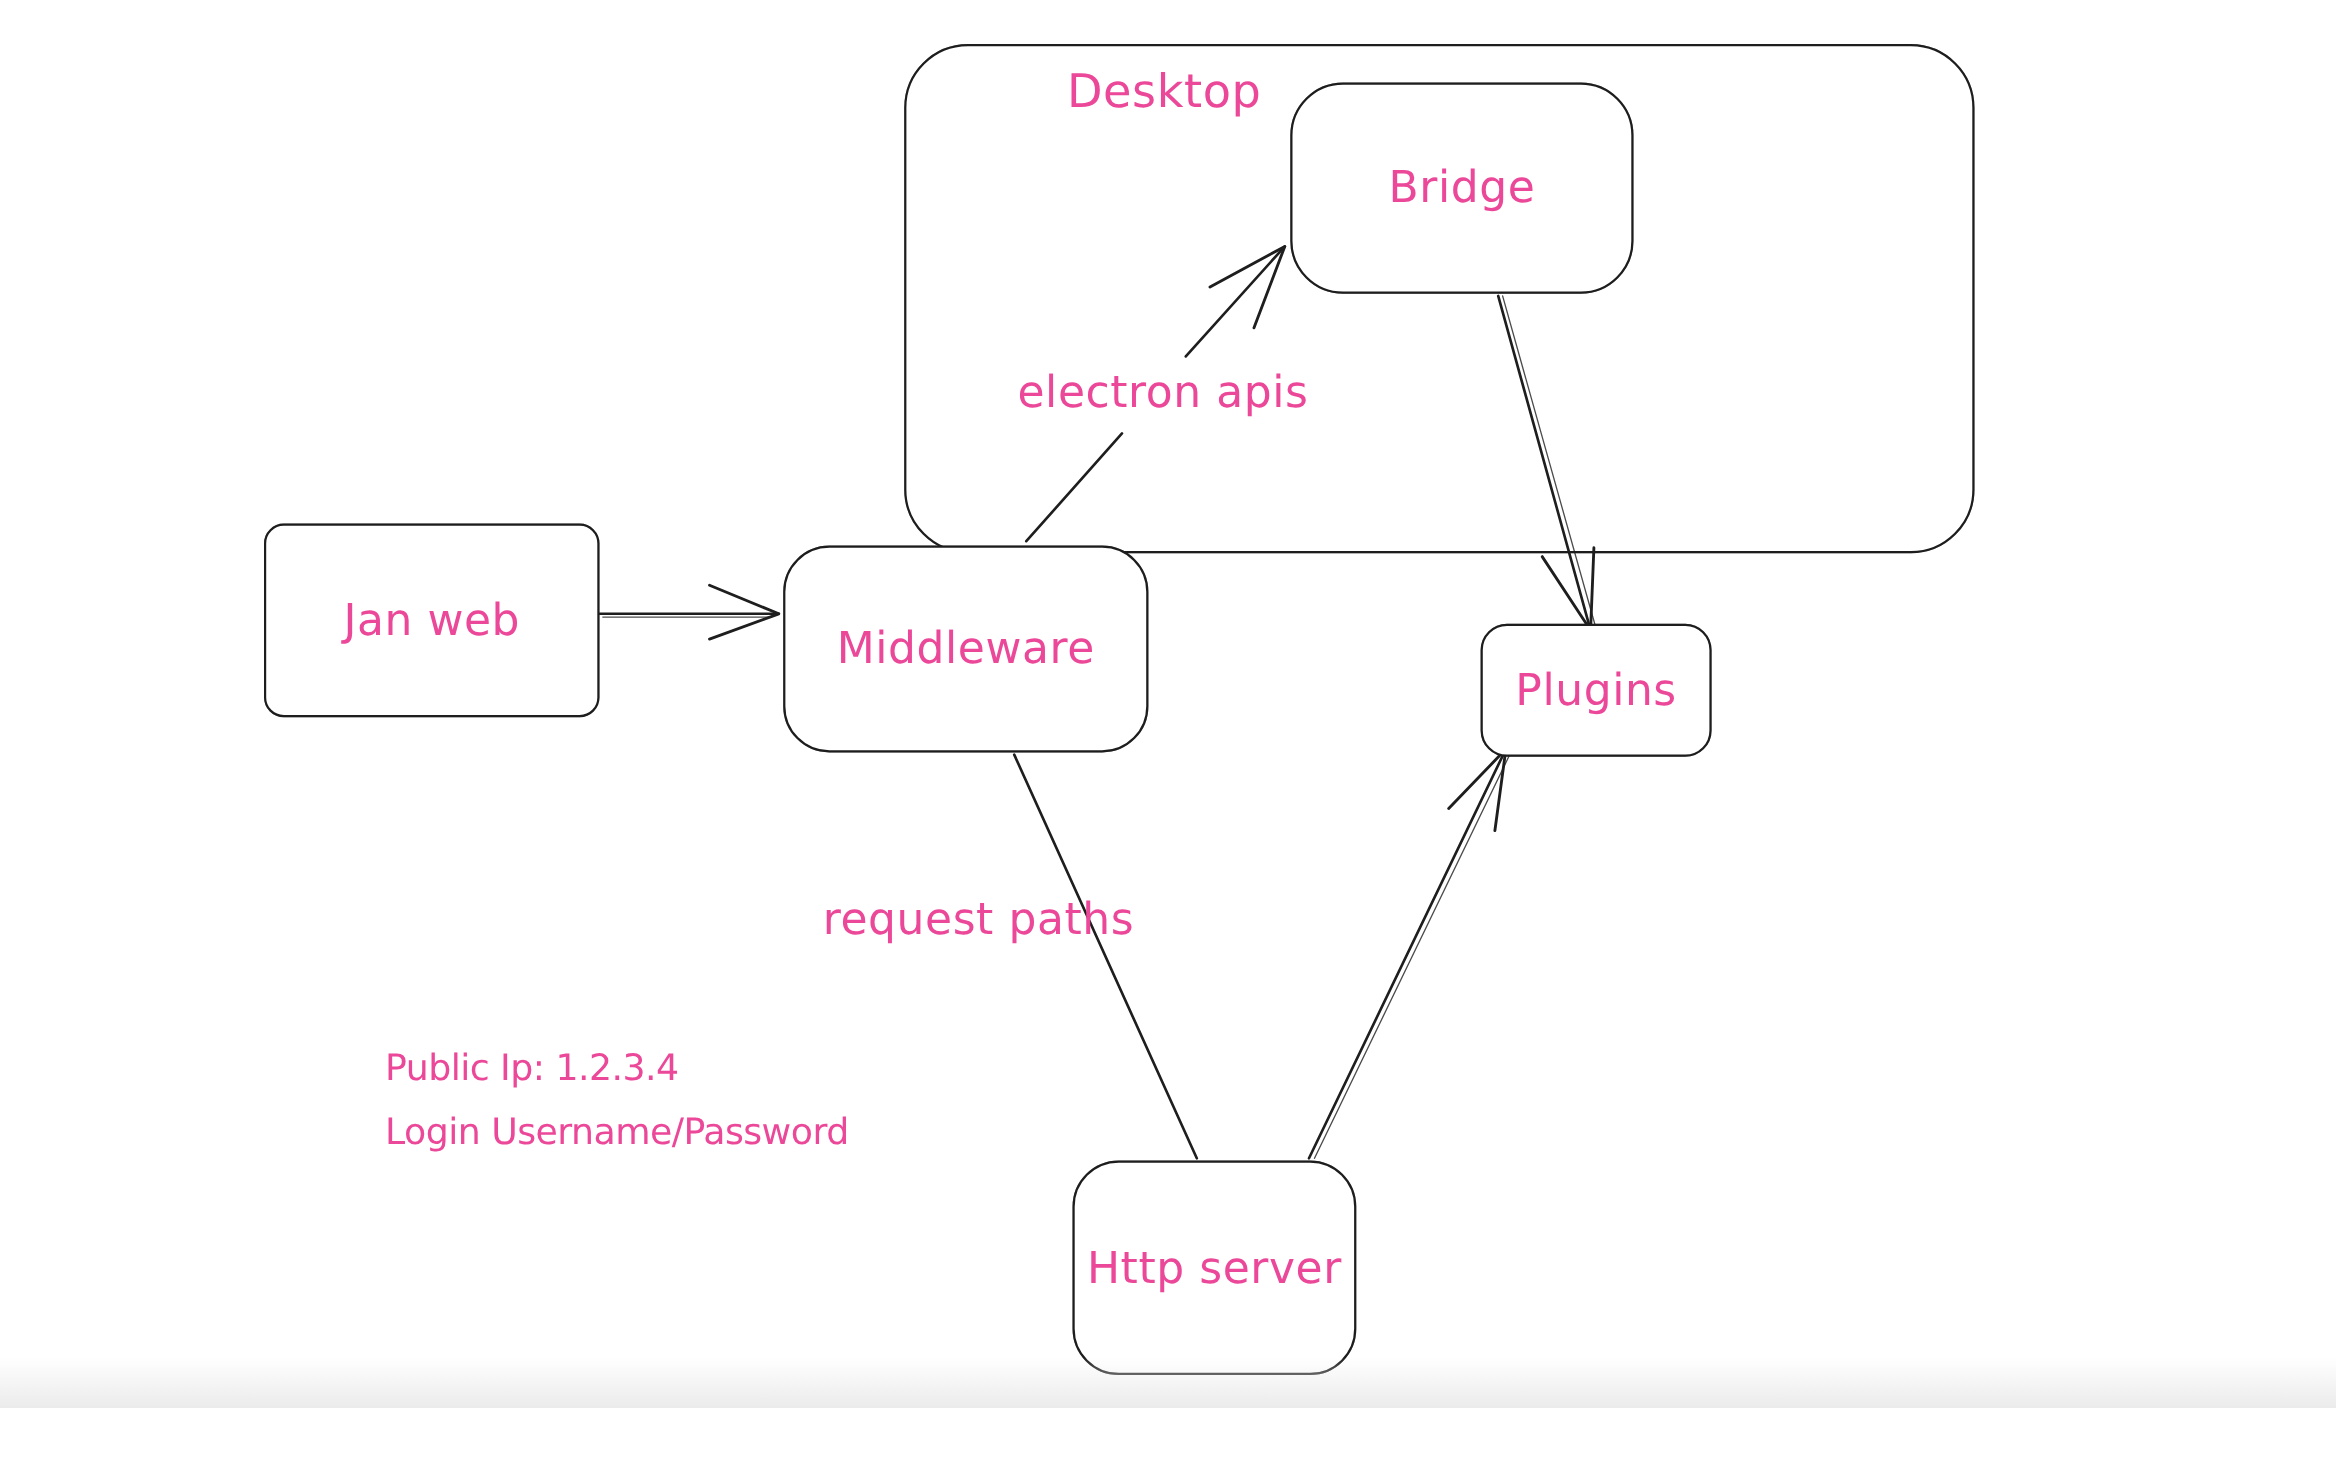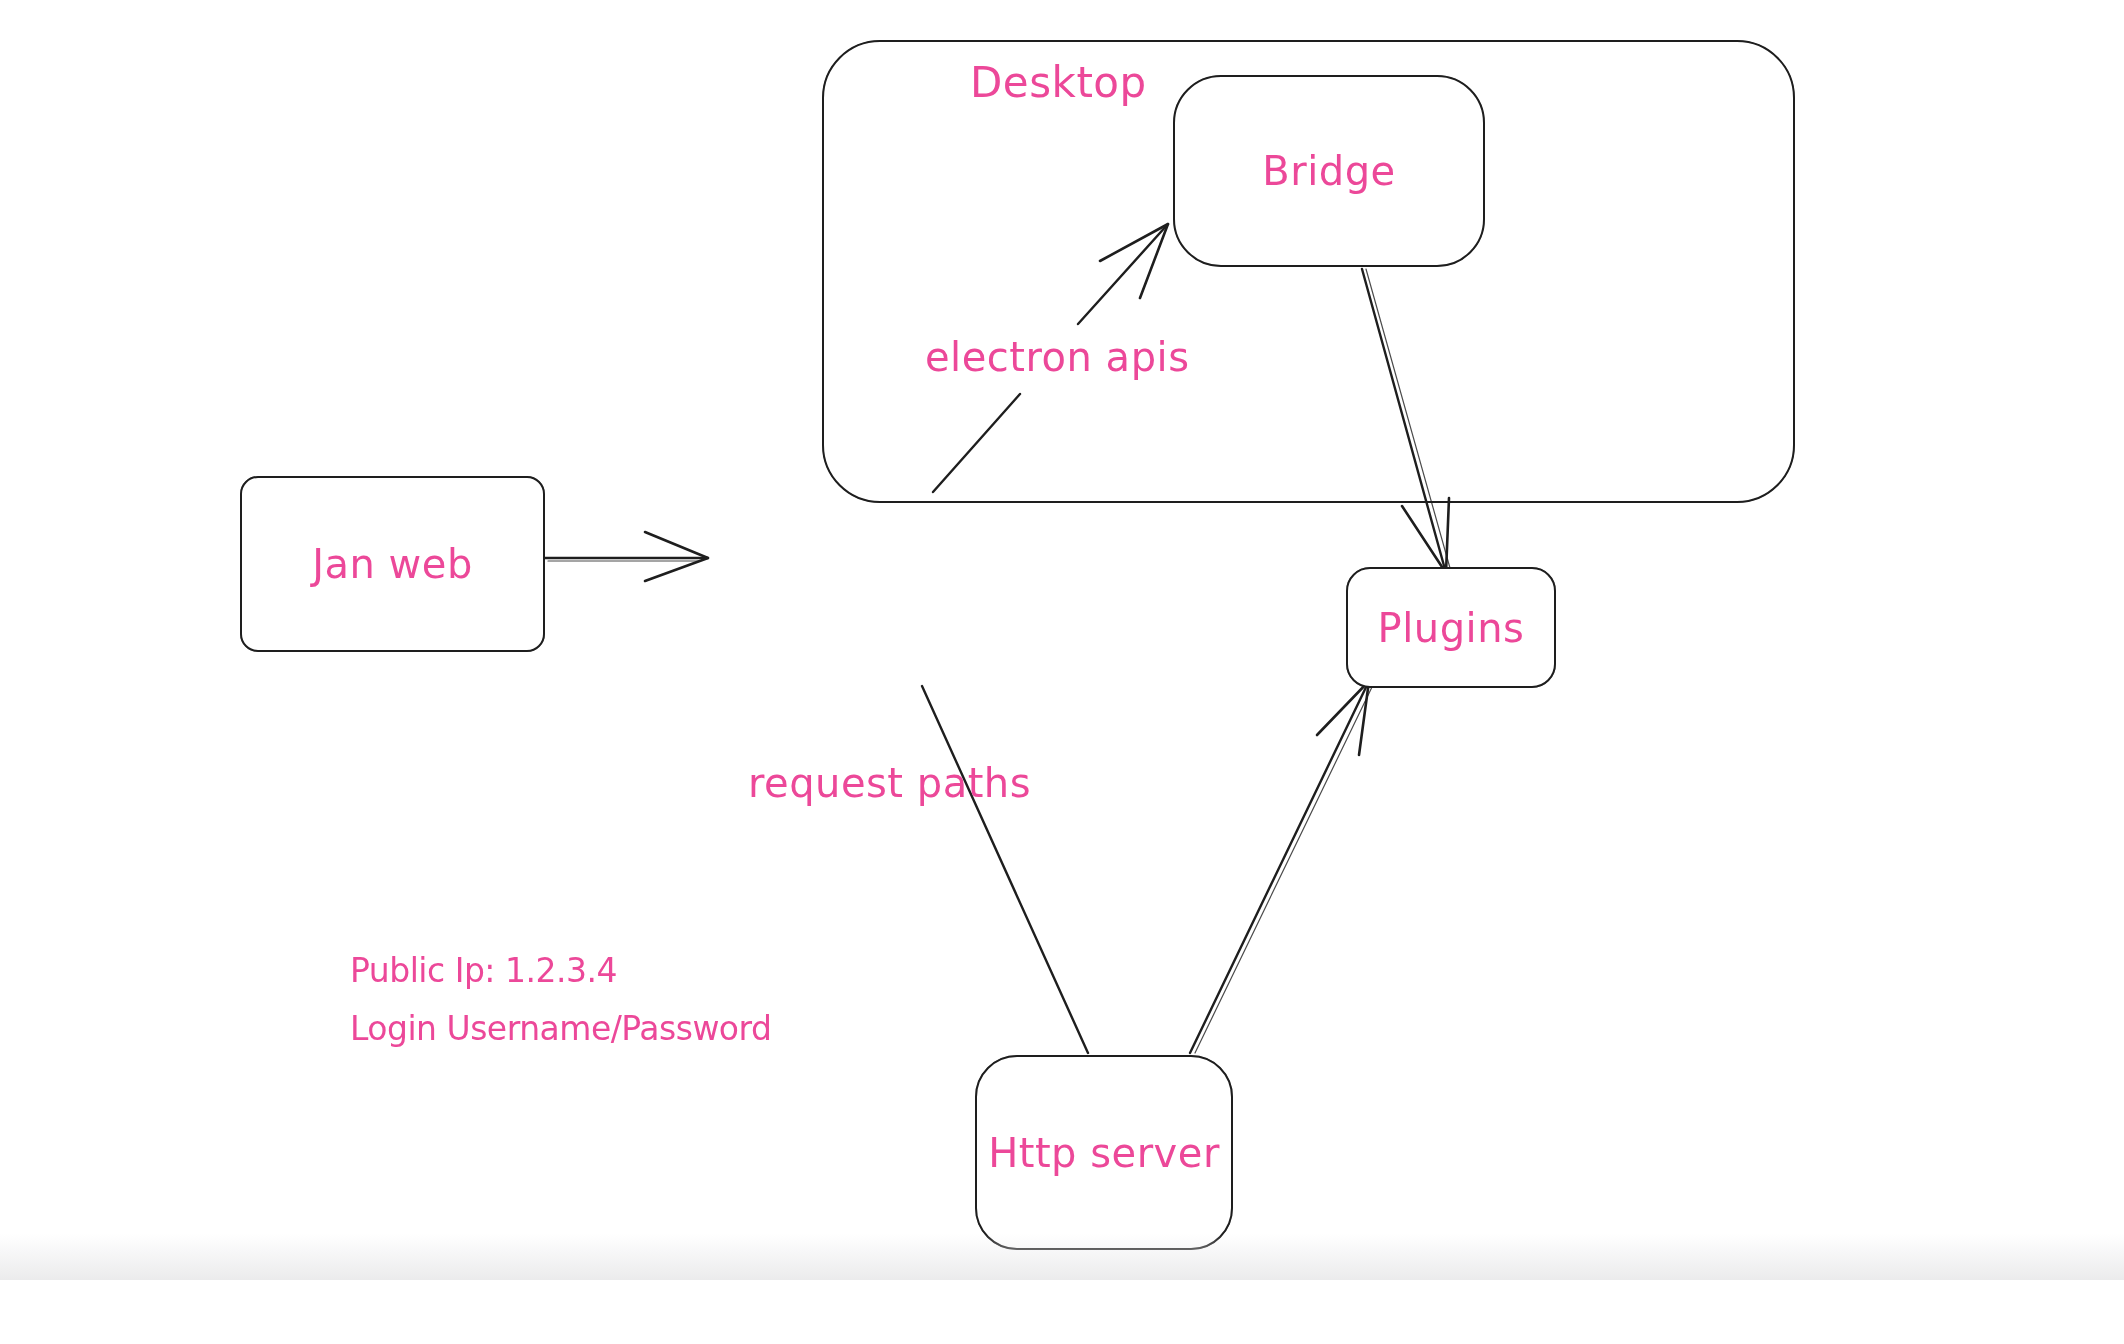--- a/index.html
+++ b/index.html
@@ -66,21 +66,21 @@
   #desktop-label { left: 146px; top: 16px; }   
   #cloud-label   { left: 371px; top: 53px; }   
 
   #node-jan-web     { left: 240px;  top: 476px;  width: 305px; height: 176px; border-radius: 18px; }
   #node-middleware  { left: 712px;  top: 496px;  width: 332px; height: 188px; border-radius: 42px; }
   #node-bridge      { left: 1173px; top: 75px;   width: 312px; height: 192px; border-radius: 48px; }
   #node-plugins     { left: 1346px; top: 567px;  width: 210px; height: 121px; border-radius: 24px; text-align: center; }
   #node-http-server { left: 975px;  top: 1055px; width: 258px; height: 195px; border-radius: 42px; }
 
   #label-electron-apis { left: 925px; top: 334px; }
-  #label-request-paths { left: 748px; top: 760px; }
+  #label-request-paths { left: 748px; top: 813px; }
   #note-block          { left: 350px; top: 942px; }
 </style>
 </head>
 <body>
 
 <div id="stage">
 
   <svg class="wires">
 
     <g>
@@ -114,20 +114,23 @@
 
   <div class="group" id="group-desktop">
     <div class="group-label" id="desktop-label">Desktop</div>
   </div>
 
 
   <div class="node" id="node-jan-web">
     <div class="node-label">Jan web</div>
   </div>
 
+  <div class="node" id="node-middleware">
+    <div class="node-label">Middleware</div>
+  </div>
 
   <div class="node" id="node-bridge">
     <div class="node-label">Bridge</div>
   </div>
 
   <div class="node" id="node-plugins">
     <div class="node-label">Plugins</div>
   </div>
 
   <div class="node" id="node-http-server">

